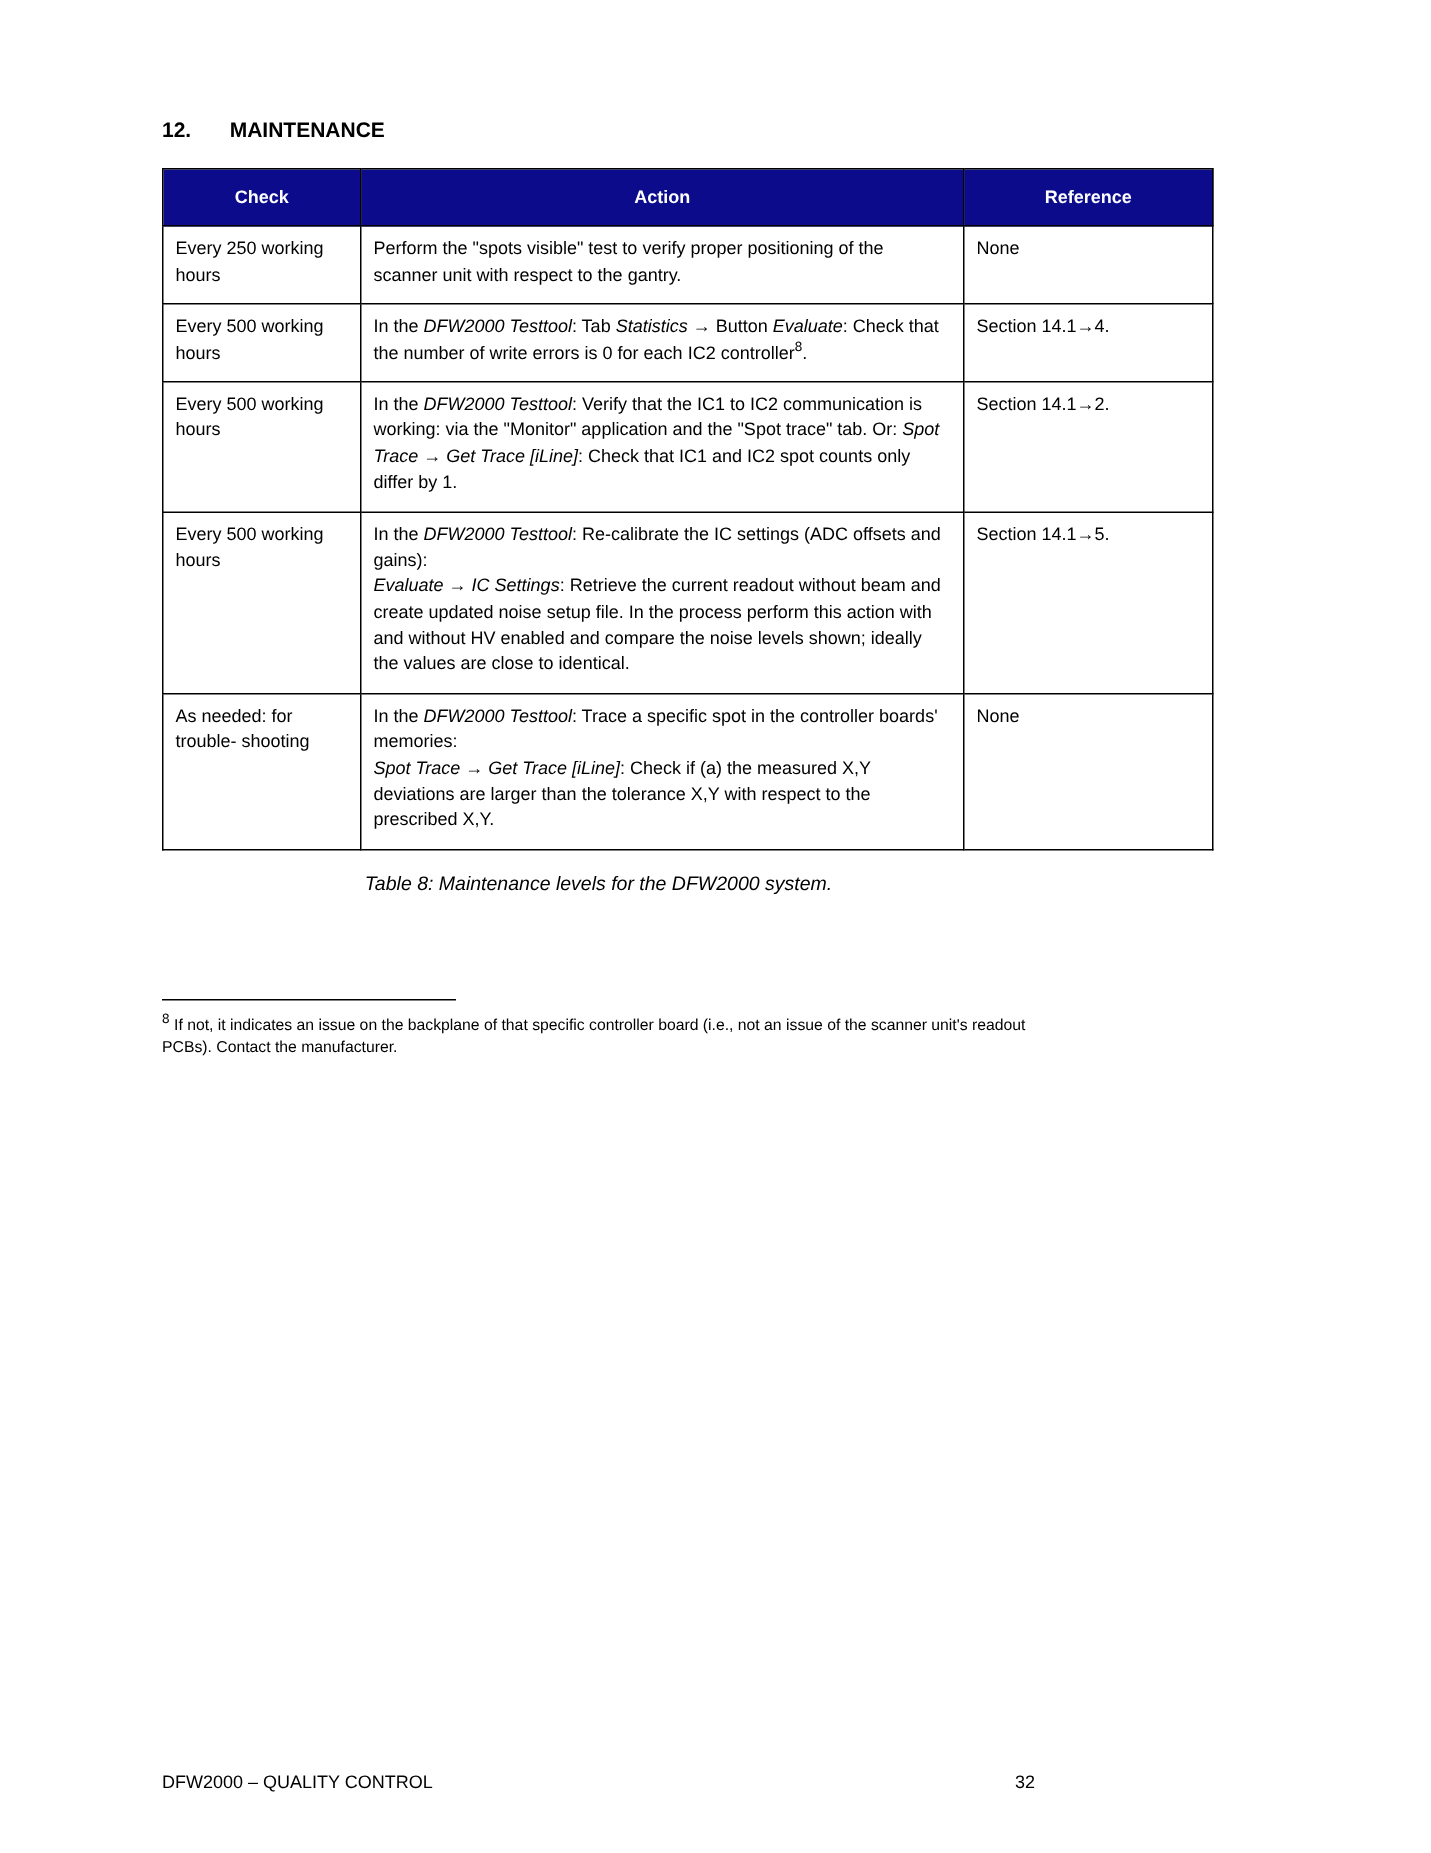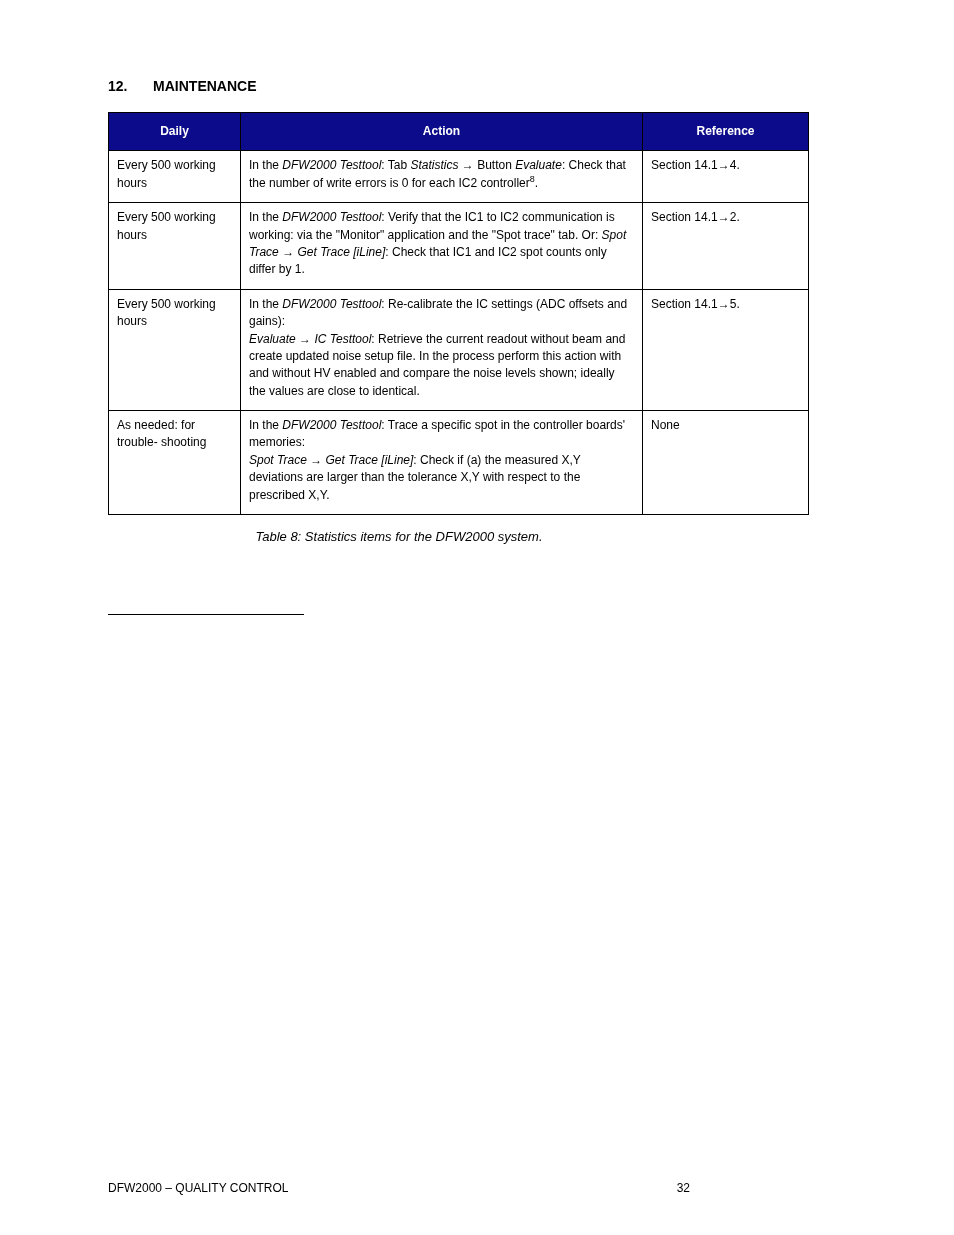--- a/index.html
+++ b/index.html
@@ -125,51 +125,59 @@
 
 
   <table class="maint">
     <colgroup>
       <col class="c1">
         <col class="c2">
         <col class="c3">
     </colgroup>
     <thead>
       <tr>
-        <th>Daily</th>
+        <th>Check</th>
         <th>Action</th>
         <th>Reference</th>
       </tr>
     </thead>
     <tbody id="maint-body">
+        <tr>
+          <td>Every 250 working hours</td>
+          <td>Perform the "spots visible" test to verify proper positioning of the scanner unit with respect to the gantry.</td>
+          <td class="ref">None</td>
+        </tr>
         <tr>
           <td>Every 500 working hours</td>
           <td>In the <i>DFW2000 Testtool</i>: Tab <i>Statistics</i> <span class="arrow">→</span> Button <i>Evaluate</i>: Check that the number of write errors is 0 for each IC2 controller<span class="footnote-sup">8</span>.</td>
           <td class="ref">Section 14.1<span class="arrow">→</span>4.</td>
         </tr>
         <tr>
           <td>Every 500 working hours</td>
           <td>In the <i>DFW2000 Testtool</i>: Verify that the IC1 to IC2 communication is working: via the "Monitor" application and the "Spot trace" tab. Or: <i>Spot Trace</i> <span class="arrow">→</span> <i>Get Trace [iLine]</i>: Check that IC1 and IC2 spot counts only differ by 1.</td>
           <td class="ref">Section 14.1<span class="arrow">→</span>2.</td>
         </tr>
         <tr>
           <td>Every 500 working hours</td>
-          <td>In the <i>DFW2000 Testtool</i>: Re-calibrate the IC settings (ADC offsets and gains):<br><i>Evaluate</i> <span class="arrow">→</span> <i>IC Testtool</i>: Retrieve the current readout without beam and create updated noise setup file. In the process perform this action with and without HV enabled and compare the noise levels shown; ideally the values are close to identical.</td>
+          <td>In the <i>DFW2000 Testtool</i>: Re-calibrate the IC settings (ADC offsets and gains):<br><i>Evaluate</i> <span class="arrow">→</span> <i>IC Settings</i>: Retrieve the current readout without beam and create updated noise setup file. In the process perform this action with and without HV enabled and compare the noise levels shown; ideally the values are close to identical.</td>
           <td class="ref">Section 14.1<span class="arrow">→</span>5.</td>
         </tr>
         <tr>
           <td>As needed: for trouble- shooting</td>
           <td>In the <i>DFW2000 Testtool</i>: Trace a specific spot in the controller boards' memories:<br><i>Spot Trace</i> <span class="arrow">→</span> <i>Get Trace [iLine]</i>: Check if (a) the measured X,Y deviations are larger than the tolerance X,Y with respect to the prescribed X,Y.</td>
           <td class="ref">None</td>
         </tr>
       </tbody>
   </table>
 
-  <div class="caption">Table 8: Statistics items for the DFW2000 system.</div>
+  <div class="caption">Table 8: Maintenance levels for the DFW2000 system.</div>
 
   <hr class="footnote-sep">
+  <div class="footnote">
+    <span class="footnote-num">8</span><span>If not, it indicates an issue on the backplane of that specific controller board (i.e., not an issue of the scanner unit's readout PCBs). Contact the manufacturer.</span>
+  </div>
 
   <div class="page-footer">
     <span>DFW2000 – QUALITY CONTROL</span>
     <span>32</span>
   </div>
 
 </div>
 
 </body></html>

